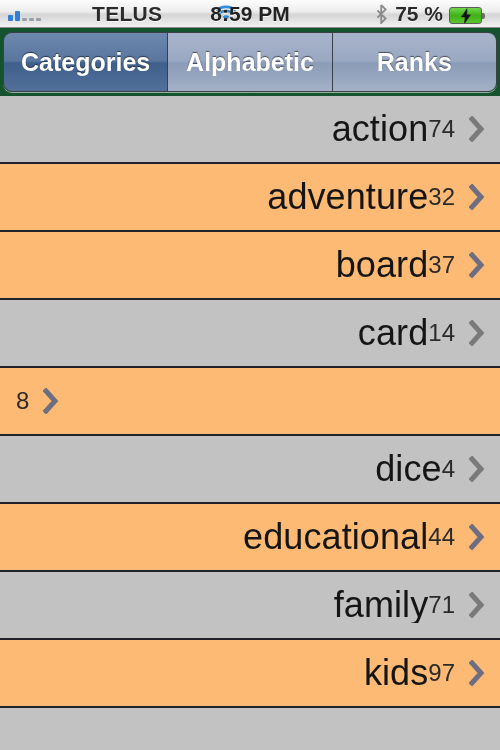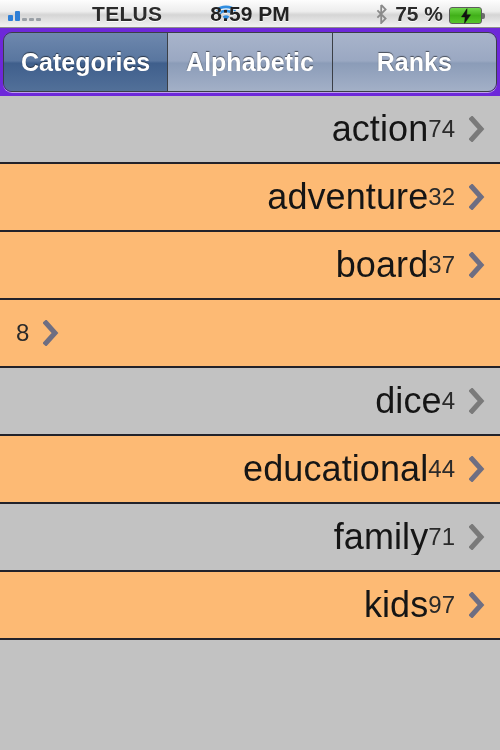--- a/index.html
+++ b/index.html
@@ -115,21 +115,21 @@
     top: 50%;
     transform: translate(-50%, -50%);
     width: 11px;
     height: 15px;
     display: block;
   }
 
   
   .segwrap {
     padding: 4px 3px 4px 3px;
-    background: #6d28d9;
+    background: #14532d;
     box-sizing: border-box;
   }
   .segmented {
     display: flex;
     height: 60px;
     border: 1px solid #3b3f46;
     border-radius: 9px;
     overflow: hidden;
     box-sizing: border-box;
     box-shadow: 0 1px 0 rgba(255,255,255,0.55);
@@ -269,20 +269,29 @@
   <div class="row even">
     <span class="row-label">board</span>
     <span class="row-count">37</span>
     <span class="chev">
       <svg viewBox="0 0 17 26" width="17" height="26">
           <path d="M3 3 L12 13 L3 23" fill="none" stroke="#6e6e82" stroke-width="5" stroke-linecap="square" stroke-linejoin="miter"></path>
         </svg>
     </span>
   </div>
 
+  <div class="row odd">
+    <span class="row-label">card</span>
+    <span class="row-count">14</span>
+    <span class="chev">
+      <svg viewBox="0 0 17 26" width="17" height="26">
+          <path d="M3 3 L12 13 L3 23" fill="none" stroke="#7a7a7a" stroke-width="5" stroke-linecap="square" stroke-linejoin="miter"></path>
+        </svg>
+    </span>
+  </div>
 
   <div class="row even">
     <span class="row-count">8</span>
     <span class="chev">
       <svg viewBox="0 0 17 26" width="17" height="26">
           <path d="M3 3 L12 13 L3 23" fill="none" stroke="#6e6e82" stroke-width="5" stroke-linecap="square" stroke-linejoin="miter"></path>
         </svg>
     </span>
   </div>
 

